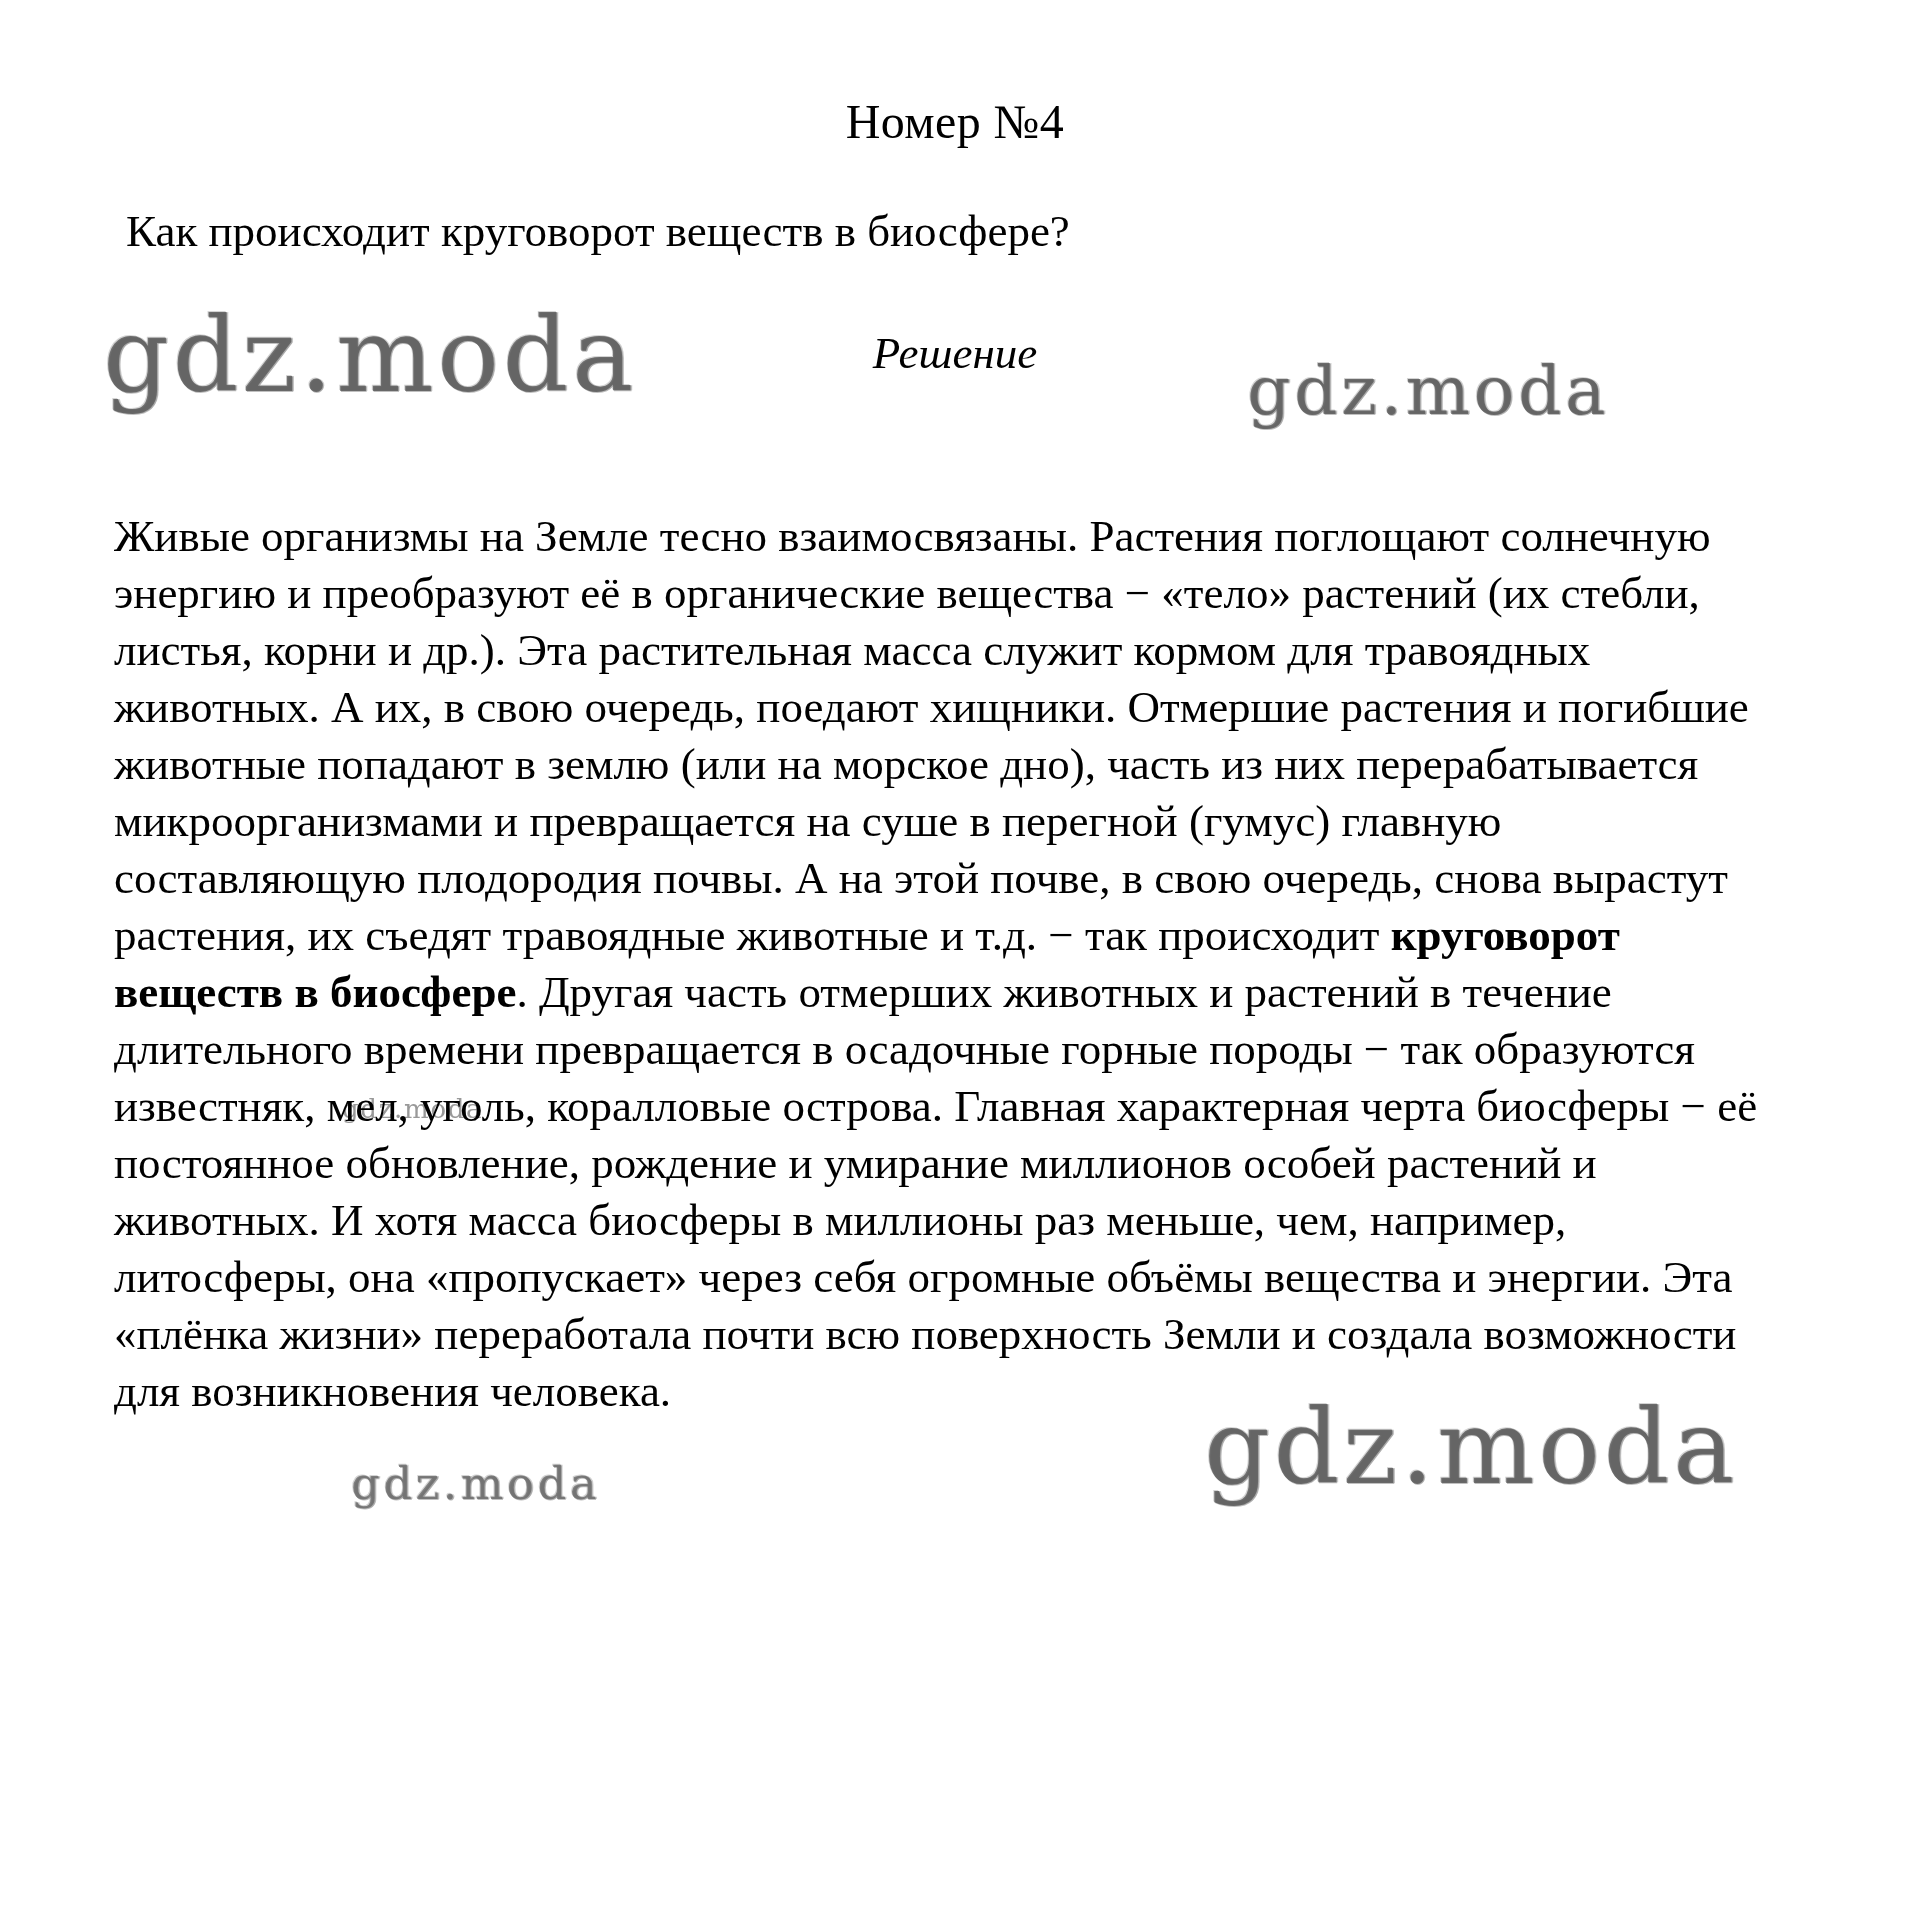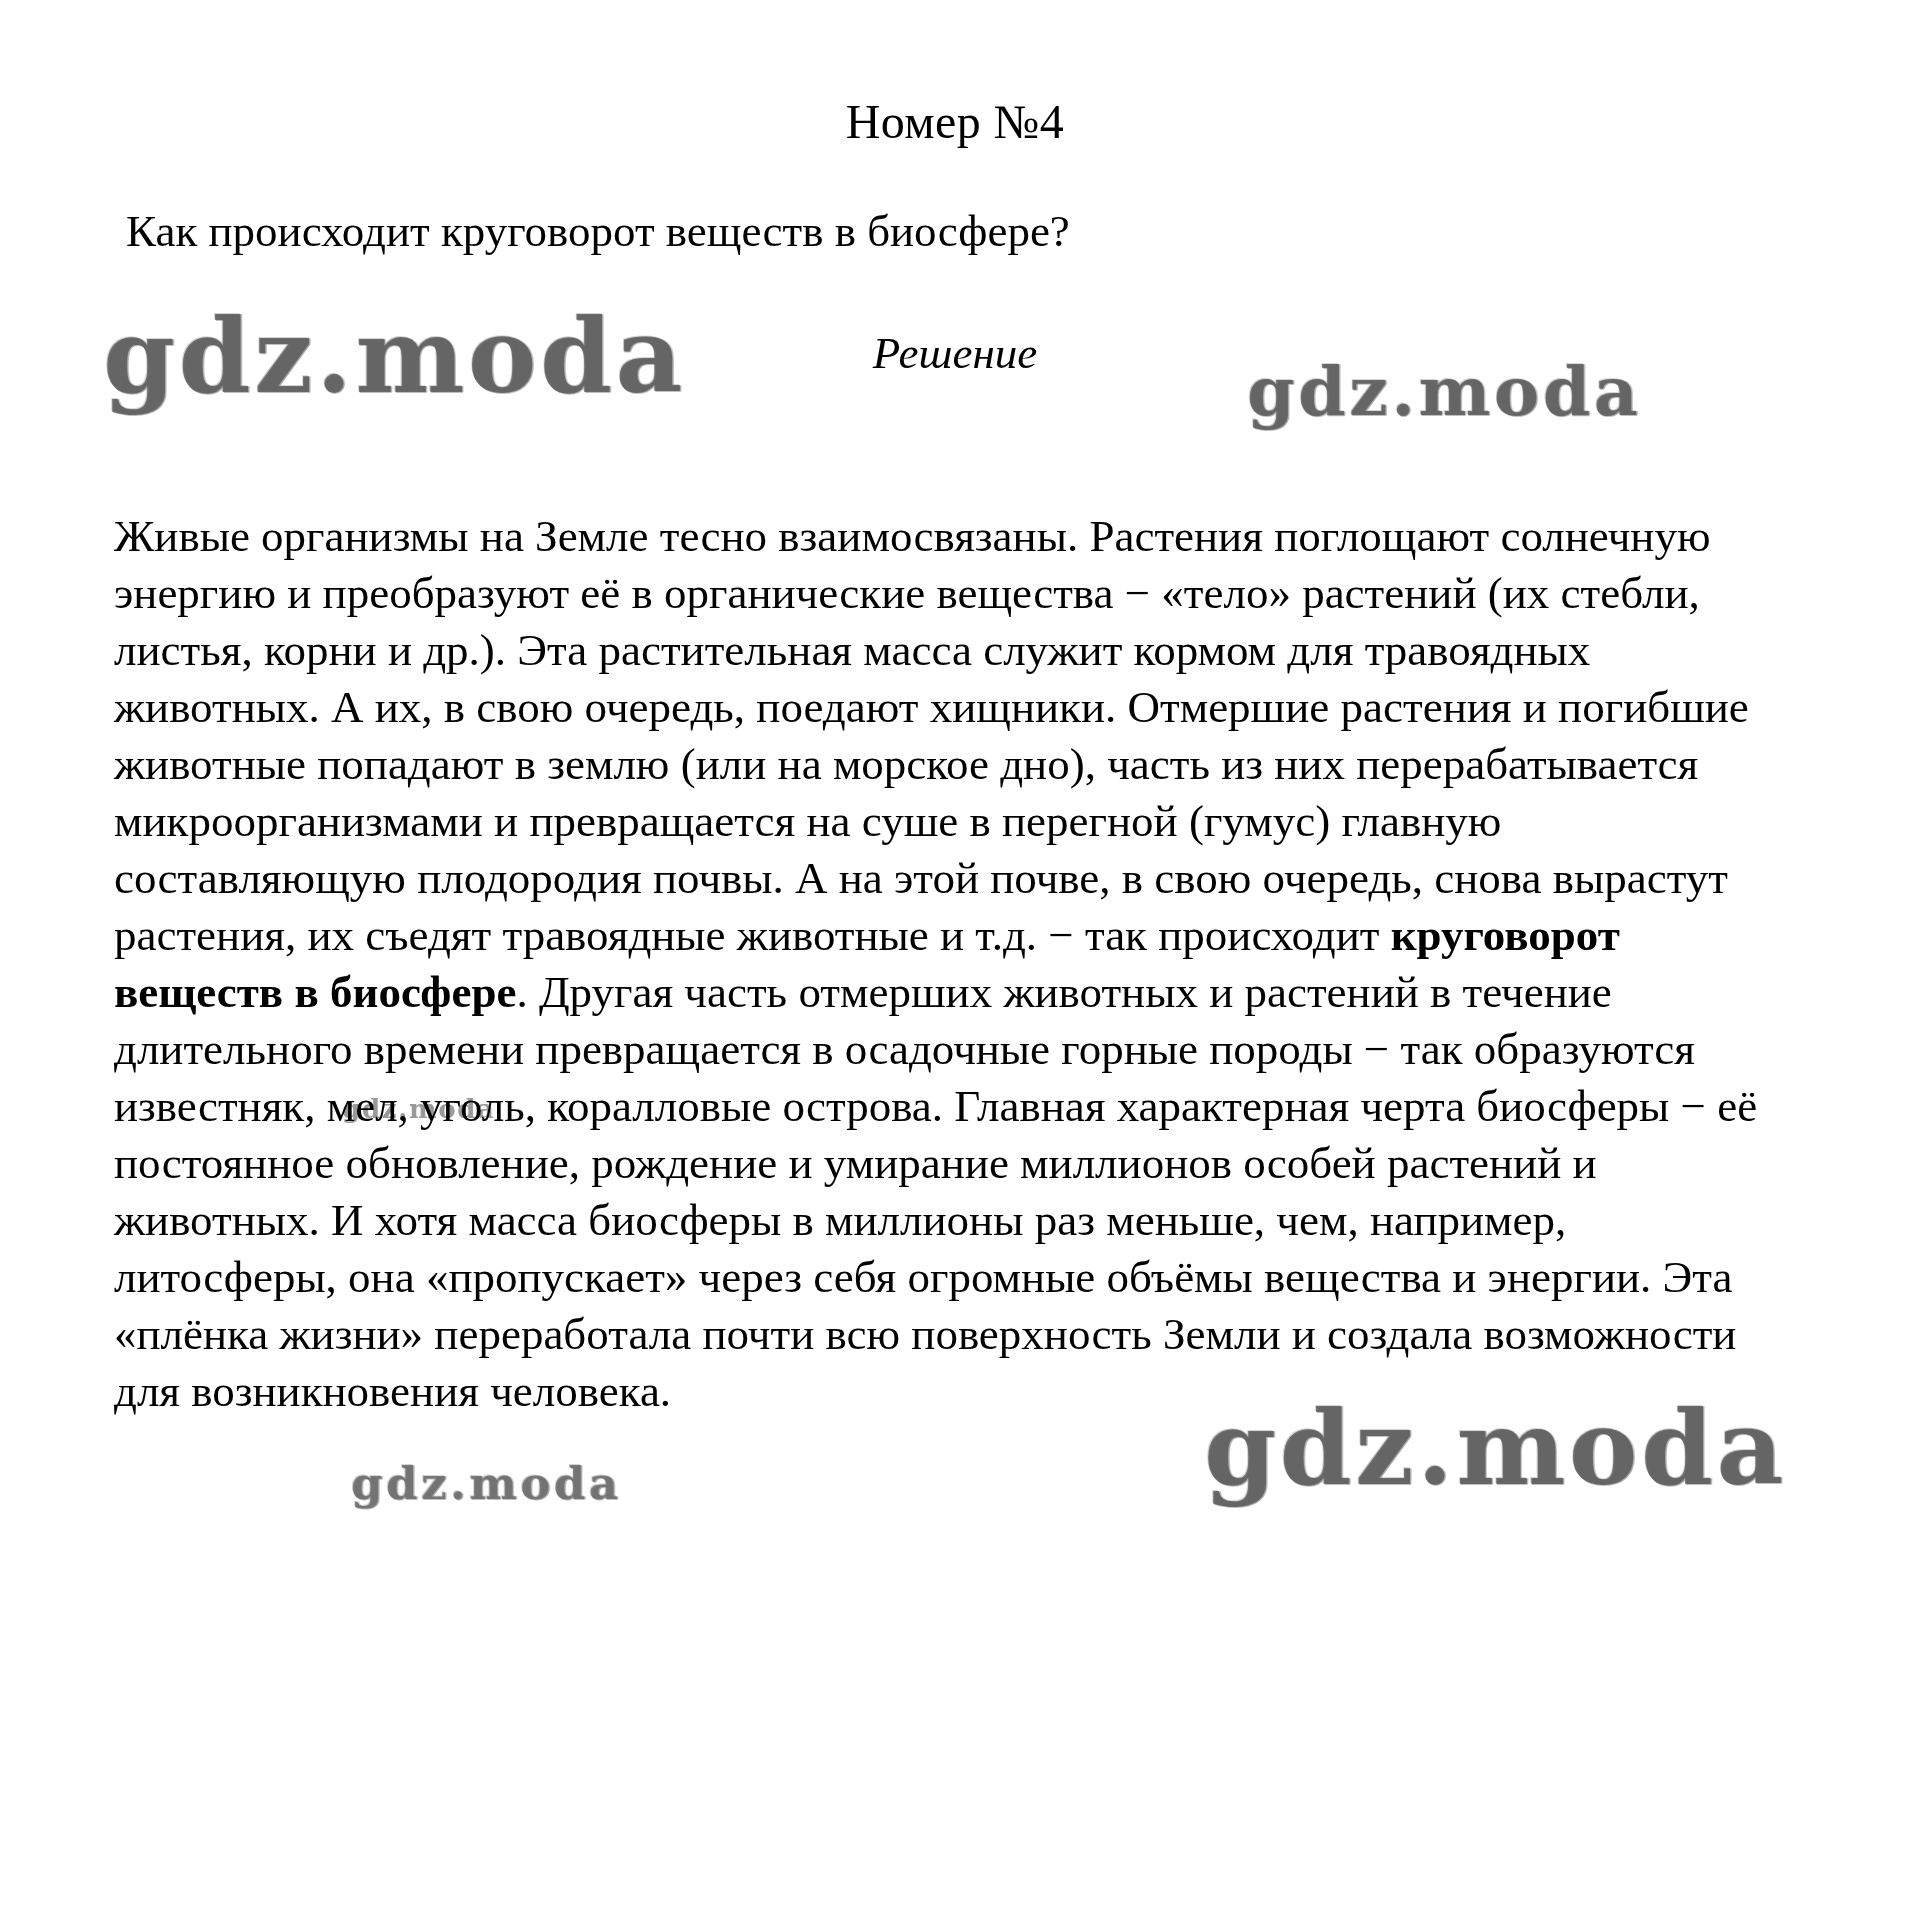--- a/index.html
+++ b/index.html
@@ -62,21 +62,21 @@
     line-height: 59px;
     font-weight: bold;
     text-align: left;
     max-width: 1686px;
   }
   
   .wm {
     position: absolute;
     z-index: 1;
     font-family: "DejaVu Serif", serif;
-    font-weight: bold;
+    font-weight: normal;
     color: rgba(85, 85, 85, 0.78);
     text-shadow:
       0.9px 0.9px 0 rgba(140,140,140,0.55),
       -0.9px -0.9px 0 rgba(160,160,160,0.45),
       1.7px 0 0 rgba(120,120,120,0.35);
     letter-spacing: 3.5px;
     white-space: nowrap;
     user-select: none;
     pointer-events: none;
   }

